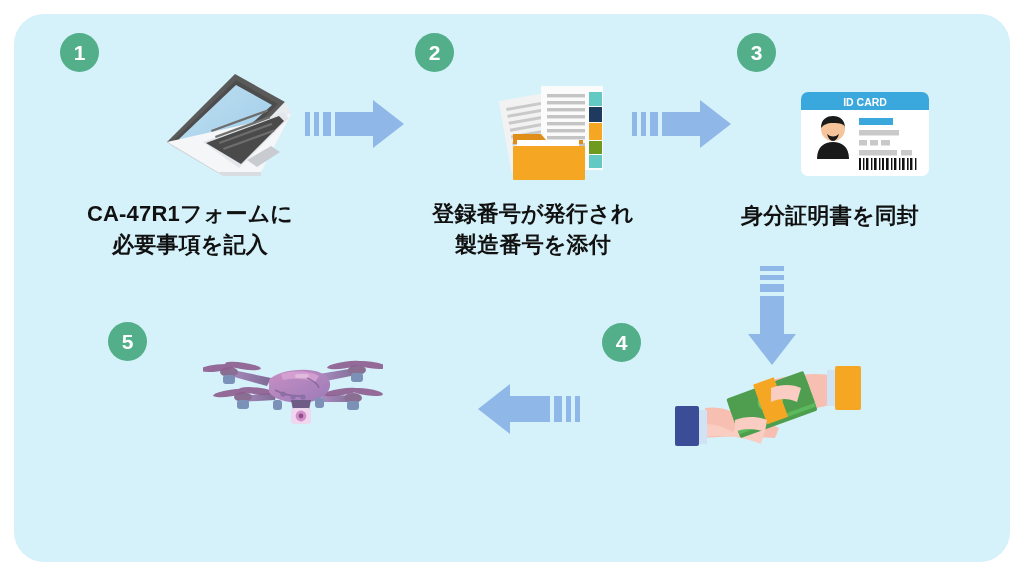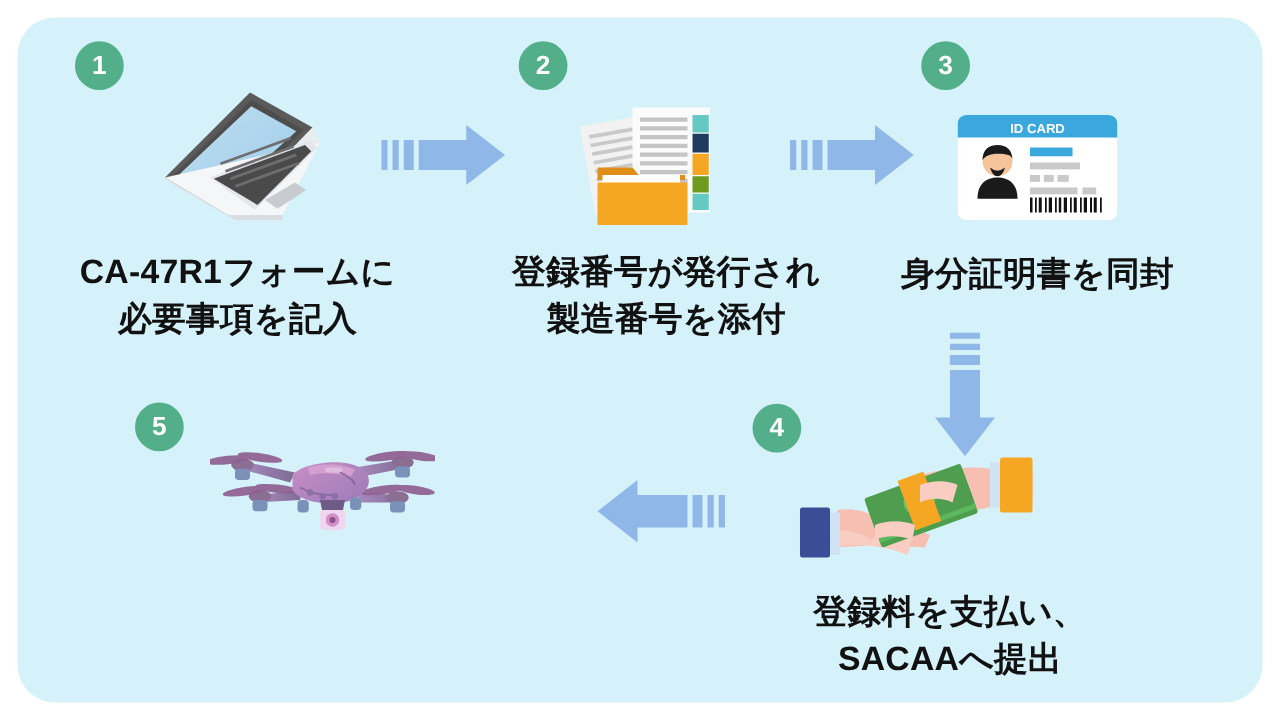--- a/index.html
+++ b/index.html
@@ -29,31 +29,31 @@
     line-height:1;
     letter-spacing:0;
   }
 
   
   .caption{
     position:absolute;
     text-align:center;
     color:#111111;
     font-weight:bold;
-    font-size:27px;
+    font-size:22px;
     line-height:1.42;
     letter-spacing:0.2px;
     white-space:pre-line;
   }
 
   
   .arrow{position:absolute;}
 
   
-  .illus{position:absolute;}
+  .illus{position:absolute;margin-left:35px;}
   .illus svg{display:block;}
 </style>
 </head>
 <body>
 
 <div id="stage">
 
   <div class="panel"></div>
 
   <div class="badge" style="left:60px;top:33px;">
@@ -254,22 +254,20 @@
         <ellipse cx="97" cy="45" rx="13" ry="10" fill="#67c267"></ellipse>
         <circle cx="97" cy="45" r="4.5" fill="#4d9e4d"></circle>
         <rect x="86" y="24" width="22" height="42" fill="#f5a623"></rect>
       </g>
 
       <path d="M96 30 C106 26 118 26 126 30 L122 44 C114 40 104 40 96 44 Z" fill="#f9cdc2"></path>
       <path d="M60 62 C70 58 82 58 92 62 L90 74 C80 70 68 70 60 74 Z" fill="#f9cdc2"></path>
     </svg>
   </div>
 
-  <div class="caption" style="left:610px;top:470px;width:300px;">登録料を支払い、
-SACAAへ提出</div>
 
   <div class="arrow" style="left:470px;top:384px;">
     <svg width="110" height="60" viewBox="0 0 110 60">
       <g fill="#8fb8e8">
         <rect x="105" y="12" width="5" height="26"></rect>
         <rect x="96" y="12" width="5" height="26"></rect>
         <rect x="84" y="12" width="8" height="26"></rect>
         <path d="M80 12 L40 12 L40 0 L8 25 L40 50 L40 38 L80 38 Z"></path>
       </g>
     </svg>

